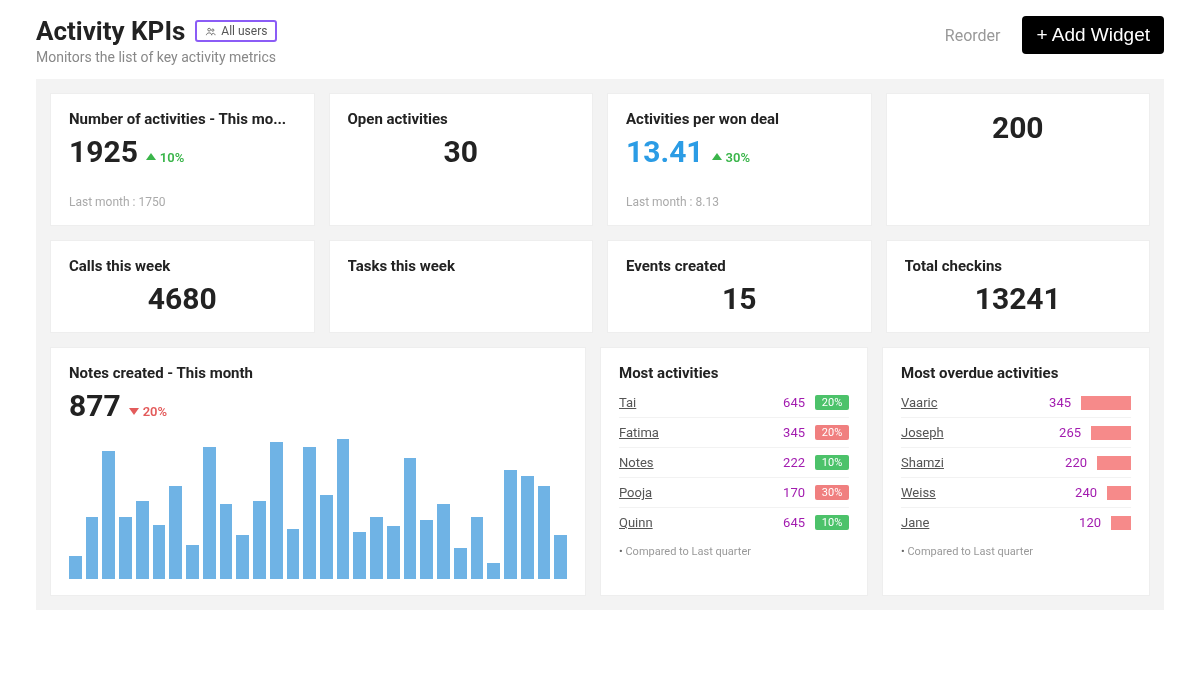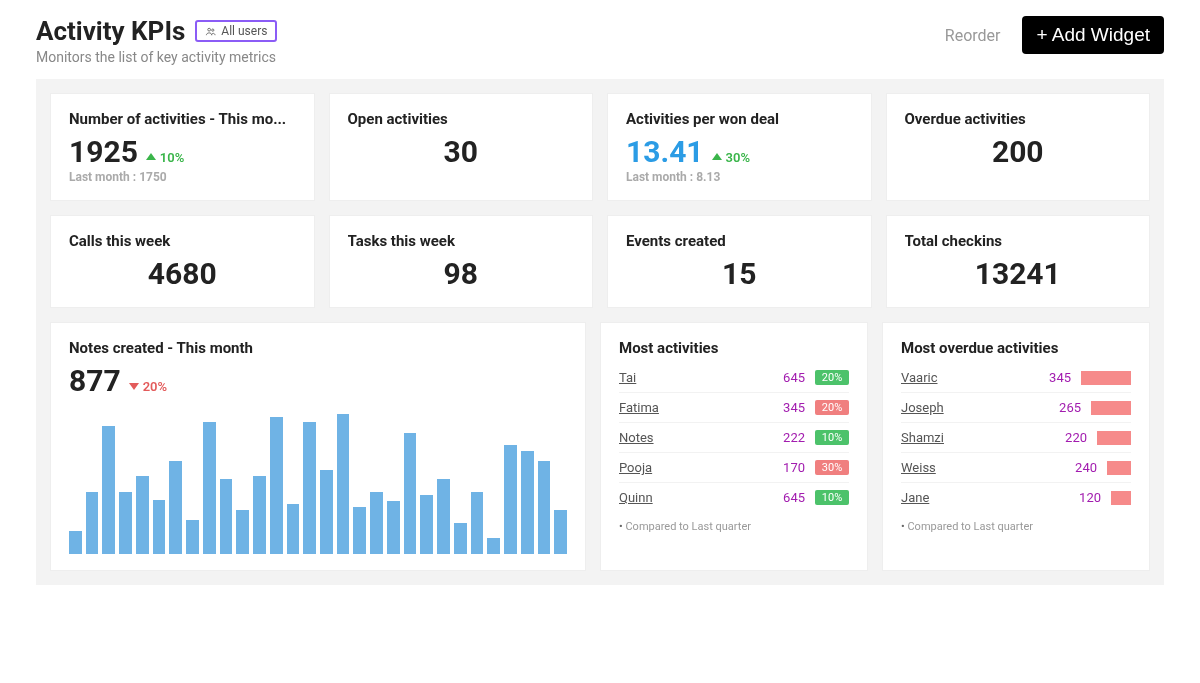--- a/index.html
+++ b/index.html
@@ -48,21 +48,21 @@
     display: flex; flex-direction: column;
   }
   .card-title { font-size: 15px; font-weight: 700; color: #222; margin-bottom: 6px; white-space: nowrap; overflow: hidden; text-overflow: ellipsis; }
   .metric-line { display: flex; align-items: baseline; gap: 8px; }
   .metric-value { font-size: 30px; font-weight: 700; color: #222; }
   .metric-value.accent { color: #2B9CE5; }
   .trend { display: inline-flex; align-items: center; gap: 4px; font-size: 13px; font-weight: 600; }
   .trend.up { color: #3ab54a; }
   .trend.down { color: #e35b5b; }
   .trend svg { width: 10px; height: 10px; }
-  .card-footer { font-size: 12px; color: #aaa; margin-top: 1px; font-weight: bold; }
+  .card-footer { font-size: 12px; color: #aaa; margin-top: 26px; }
   .row-bottom { display: grid; grid-template-columns: 2fr 1fr 1fr; gap: 14px; }
   .bar-chart {
     display: flex; align-items: flex-end; gap: 4px;
     height: 140px; margin-top: 16px; width: 100%;
   }
   .bar-chart .bar { flex: 1; background: #6fb3e5; }
   .ranking-list { display: flex; flex-direction: column; }
   .rank-item {
     display: flex; align-items: center; justify-content: space-between;
     padding: 7px 0; border-bottom: 1px solid #f2f2f2;
@@ -138,38 +138,34 @@
           <span class="trend up">
         <svg viewBox="0 0 10 10">
               <polygon points="0,8 10,8 5,1" fill="#3ab54a"></polygon>
             </svg>
         <span>30%</span>
           </span>
         </div>
         <div class="card-footer">Last month : 8.13</div>
       </div>
       <div class="card">
-        <div class="card-title">Overdue activities</div>
         <div class="center-wrap">
           <span class="metric-value">200</span>
         </div>
       </div>
     </div>
   <div class="row" id="row2">
       <div class="card">
         <div class="card-title">Calls this week</div>
     <div class="center-wrap">
           <span class="metric-value">4680</span>
         </div>
       </div>
       <div class="card">
         <div class="card-title">Tasks this week</div>
-    <div class="center-wrap">
-          <span class="metric-value">98</span>
-        </div>
       </div>
       <div class="card">
         <div class="card-title">Events created</div>
     <div class="center-wrap">
           <span class="metric-value">15</span>
         </div>
       </div>
       <div class="card">
         <div class="card-title">Total checkins</div>
     <div class="center-wrap">

